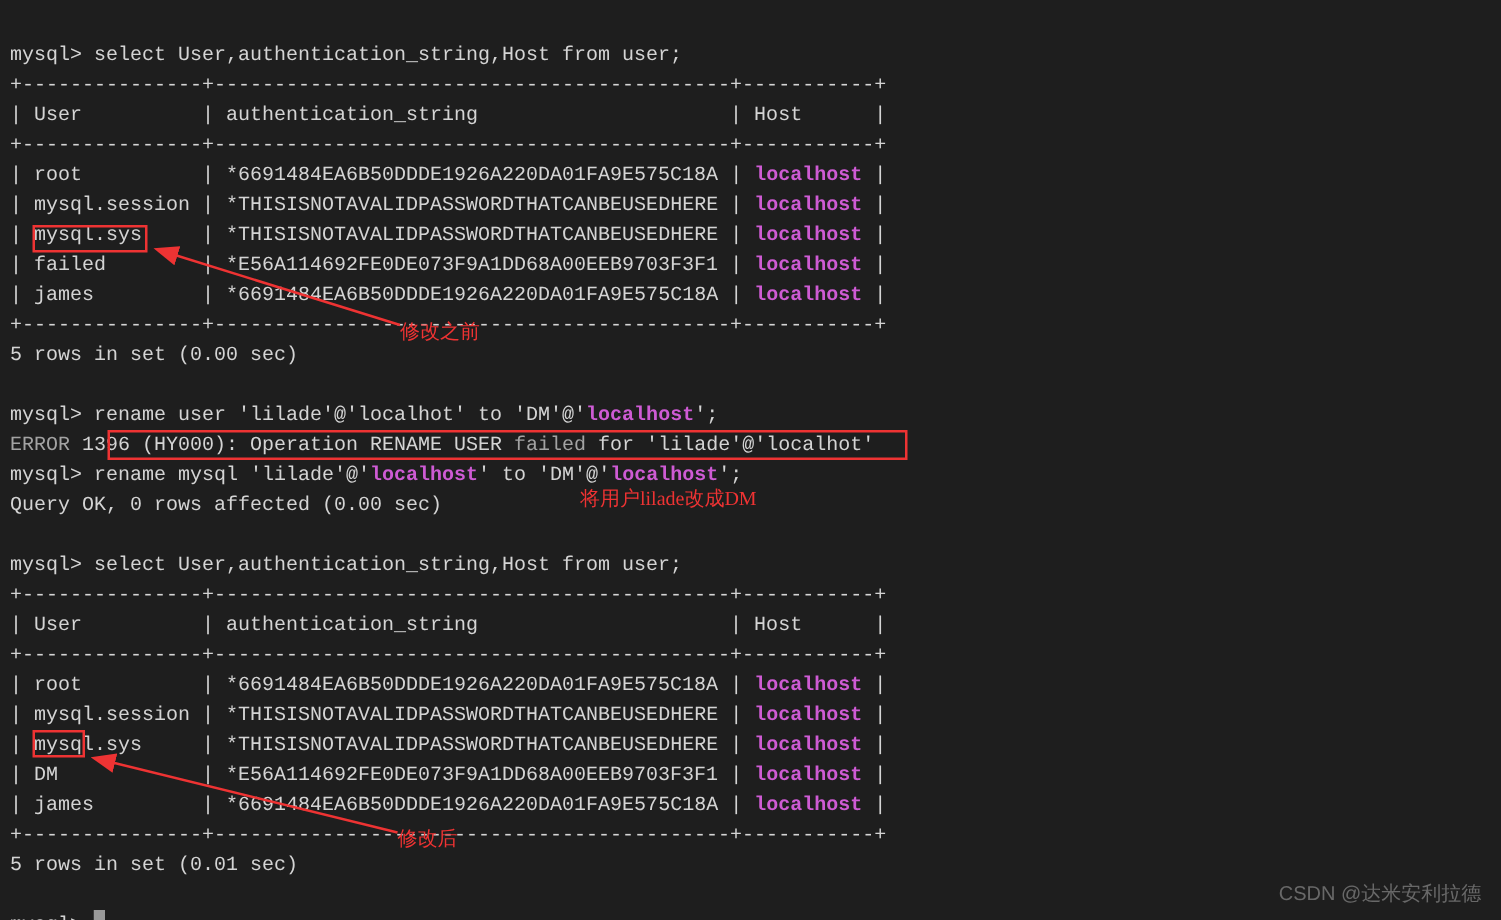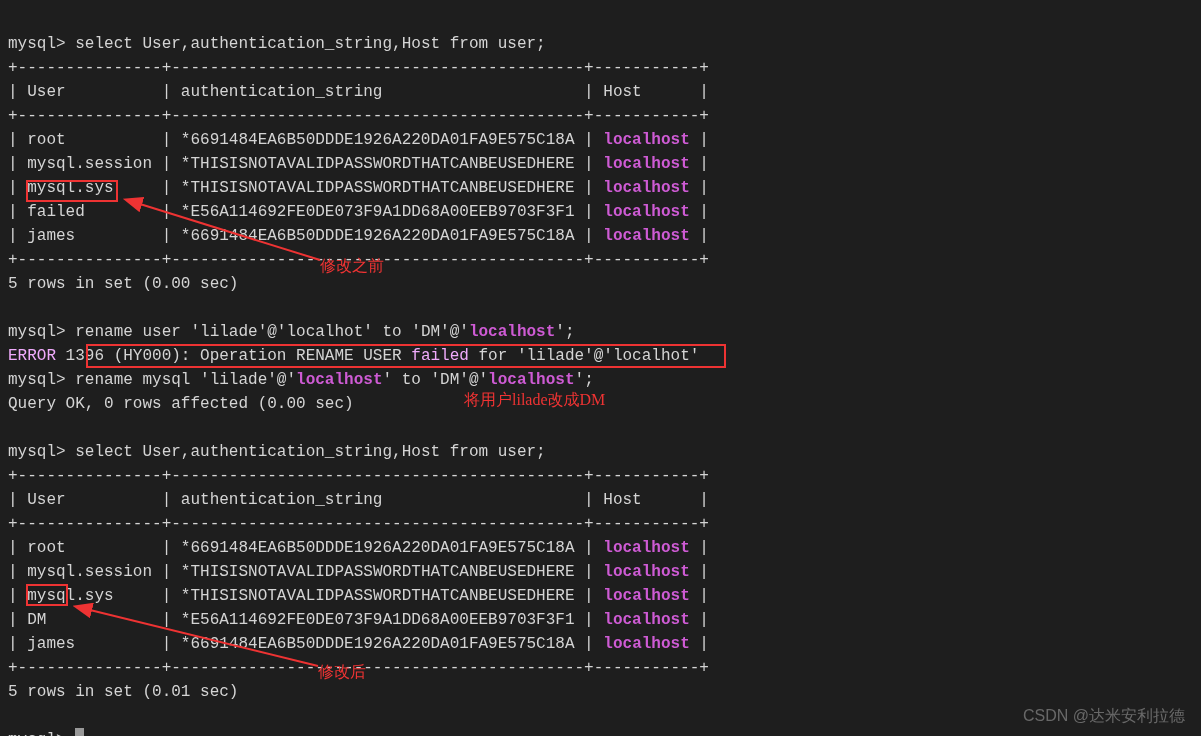--- a/index.html
+++ b/index.html
@@ -11,21 +11,21 @@
     font-size: 16px;
     line-height: 1.5;
     width: 1201px;
     height: 736px;
     box-sizing: border-box;
     position: relative;
     overflow: hidden;
   }
   .term { white-space: pre; }
   .kw { color: #ce5bd4; font-weight: bold; } 
-  .err { color: #f0abfc; } 
+  .err { color: #a3a3a3; } 
   .cursor {
     display: inline-block;
     width: 9px;
     height: 18px;
     background: #999;
     vertical-align: -2px;
   }
   .redbox {
     position: absolute;
     border: 2px solid #e33;

